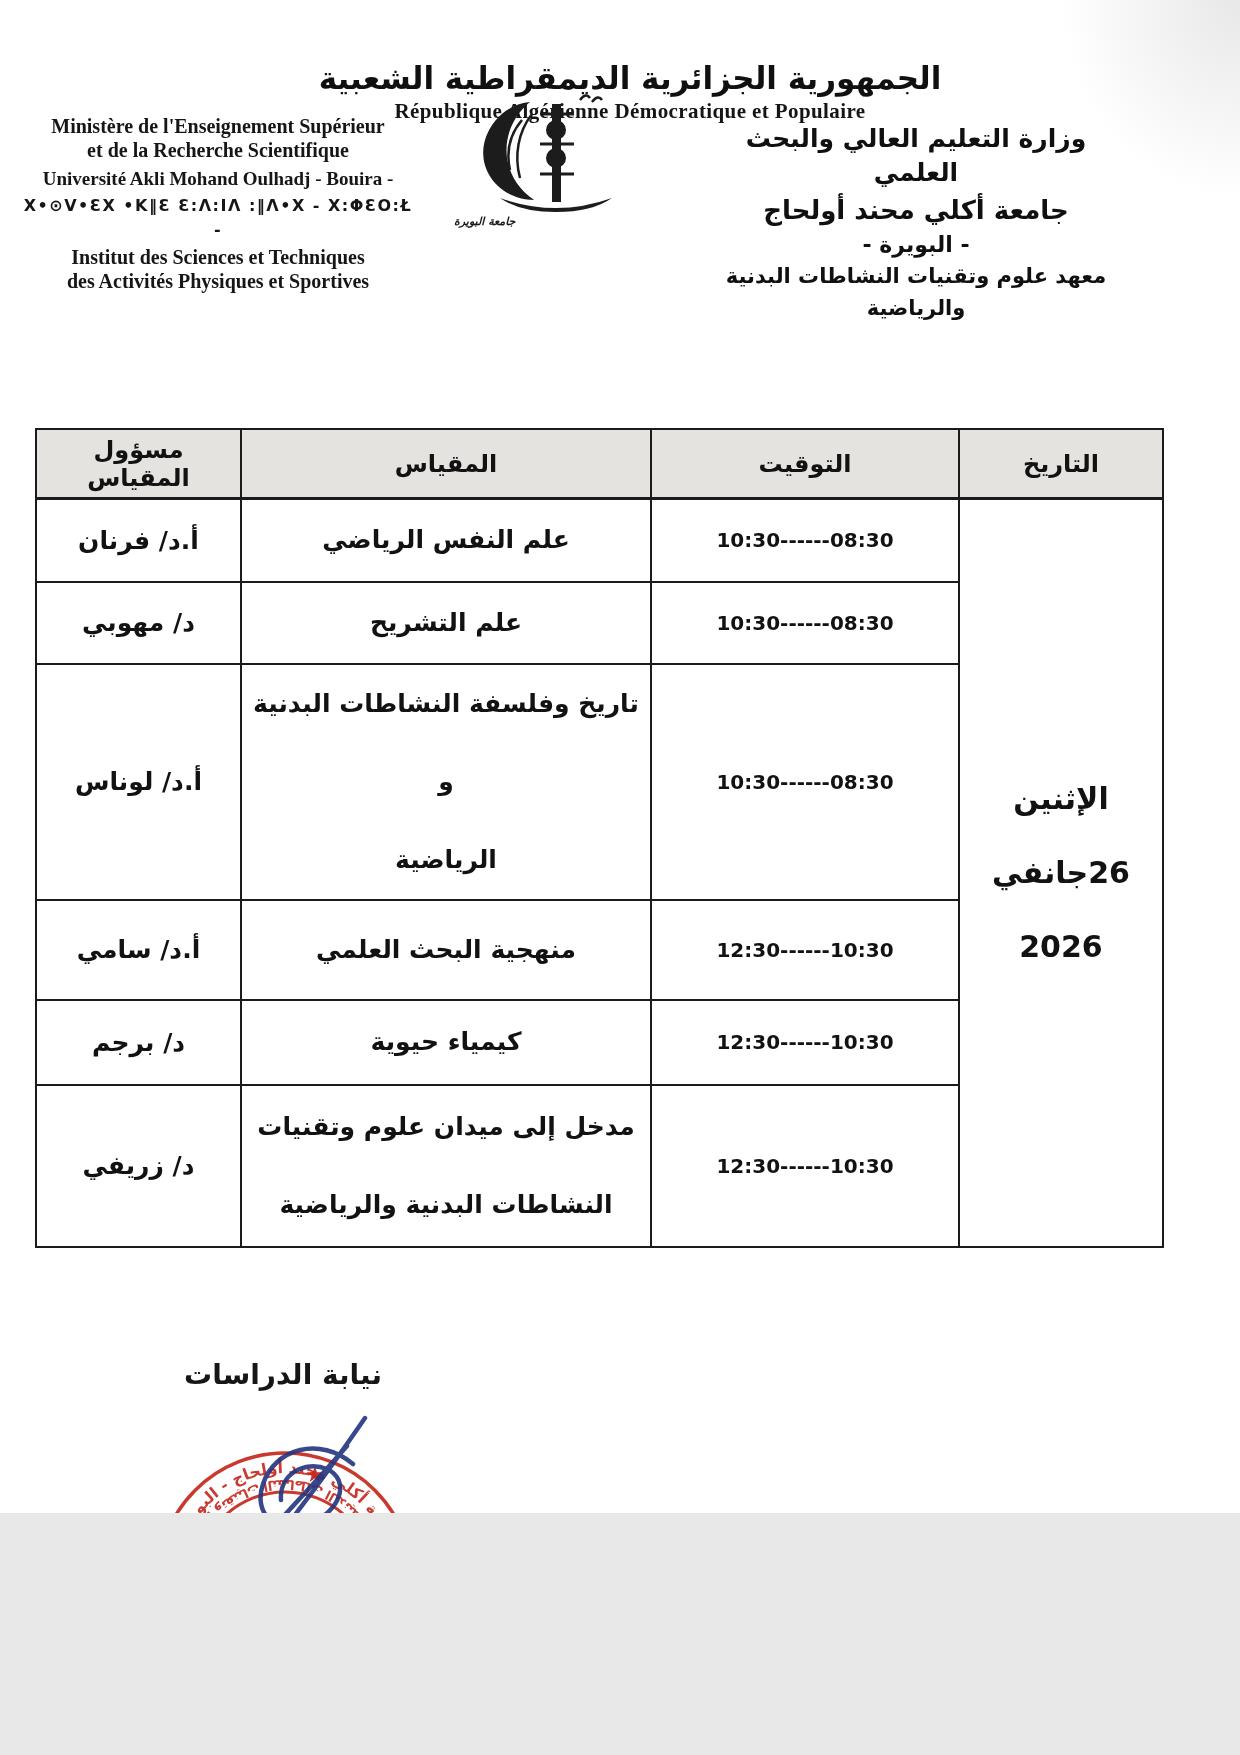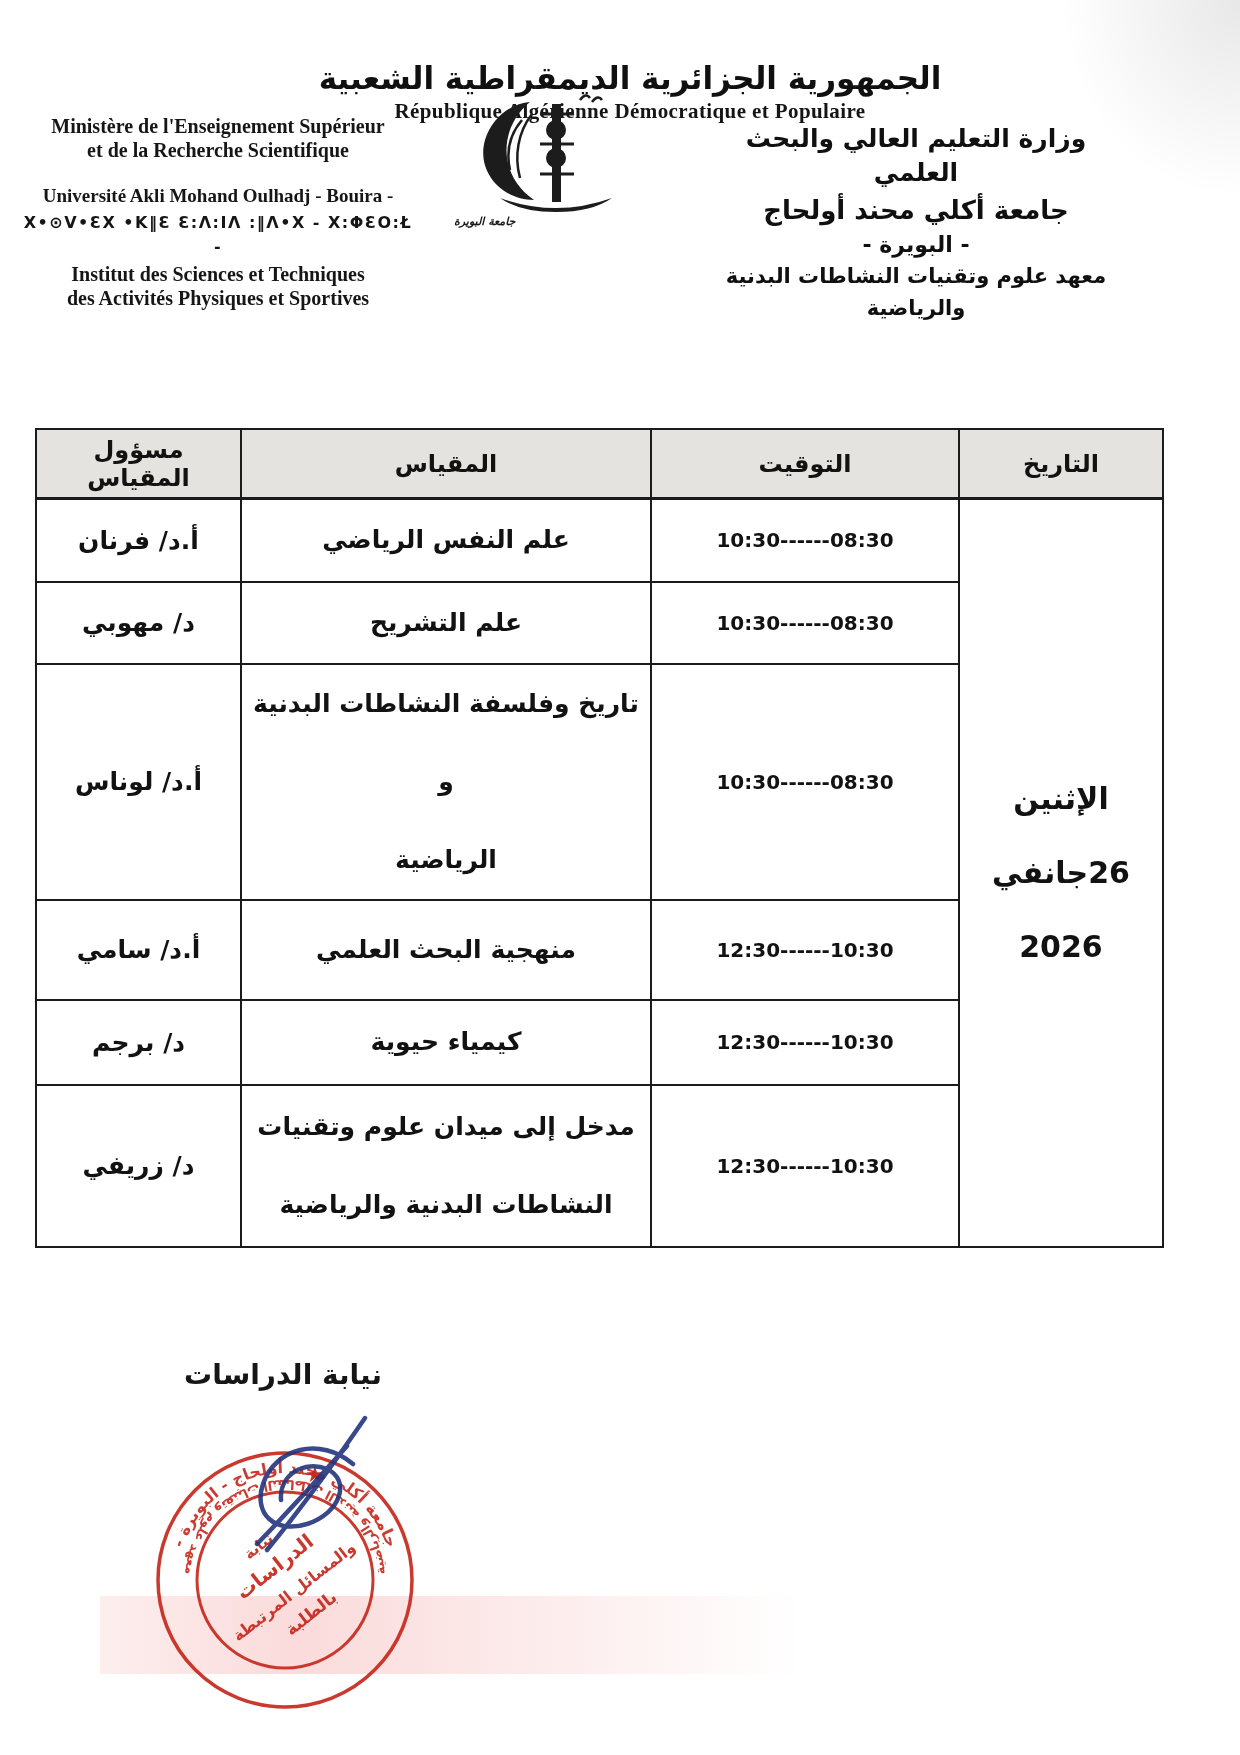--- a/index.html
+++ b/index.html
@@ -1,32 +1,32 @@
 <!DOCTYPE html>
 <html lang="fr"><head>
 <meta charset="utf-8">
 <style>
   html,body{margin:0;padding:0;background:#e8e8e8;}
   .page{
-    position:relative;width:1240px;height:1755px;margin:0 auto;
+    position:relative;width:1240px;height:1513px;margin:0 auto;
     background:#ffffff;overflow:hidden;
     font-family:"DejaVu Sans",sans-serif;color:#141414;
   }
   .abs{position:absolute;}
   
   .republic-ar{left:290px;top:60px;width:680px;text-align:center;
     direction:rtl;font-weight:700;font-size:31px;color:#101010;}
   .republic-fr{left:270px;top:99px;width:720px;text-align:center;
     font-family:"Liberation Serif",serif;font-weight:700;font-size:21px;
     letter-spacing:.4px;color:#151515;}
   .hleft{left:18px;top:114px;width:400px;text-align:center;color:#161616;}
   .hleft .l1,.hleft .l2,.hleft .l5,.hleft .l6{
     font-family:"Liberation Serif",serif;font-weight:700;font-size:20px;line-height:24px;}
   .hleft .l3{font-family:"Liberation Serif",serif;font-weight:700;font-size:19px;
-    line-height:26px;margin-top:21px;}
+    line-height:26px;margin-top:4px;}
   .hleft .l4{font-family:"DejaVu Sans",sans-serif;font-weight:700;font-size:16px;
     letter-spacing:1.5px;line-height:24px;margin:2px 0 3px 0;text-align:center;}
   .hright{left:700px;top:122px;width:432px;text-align:center;direction:rtl;color:#101010;}
   .hright .r1{font-weight:700;font-size:25px;line-height:34px;}
   .hright .r2{font-weight:700;font-size:26px;line-height:40px;}
   .hright .r3{font-weight:700;font-size:22px;line-height:30px;}
   .hright .r4{font-weight:700;font-size:21px;line-height:32px;}
   .logo-box{left:452px;top:90px;width:204px;height:140px;}
   .logo-caption{position:absolute;left:2px;bottom:2px;direction:rtl;
     font-size:11px;font-weight:700;font-style:italic;color:#1a1a1a;}

